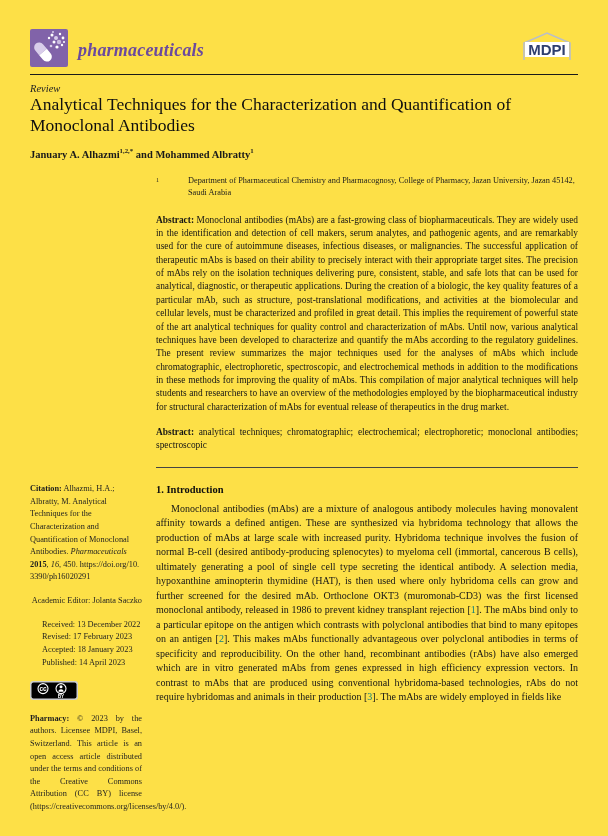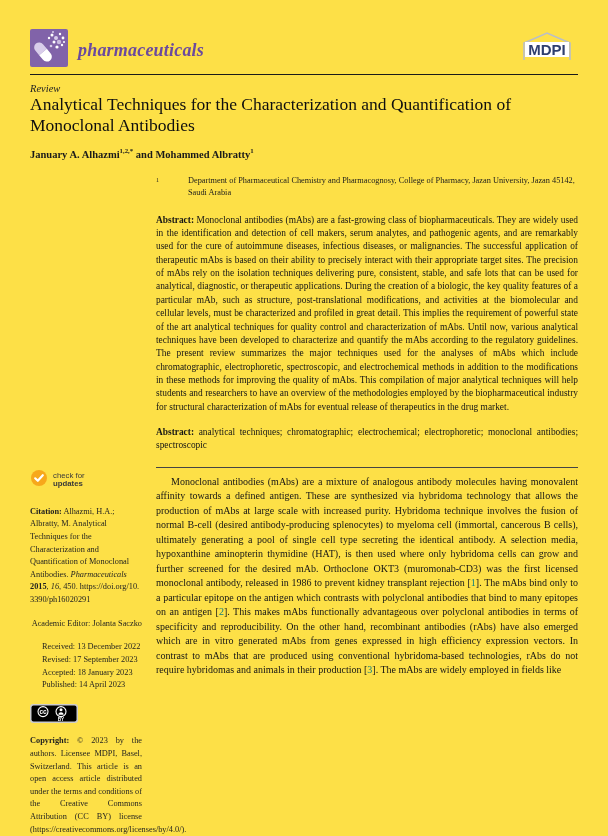--- a/index.html
+++ b/index.html
@@ -92,61 +92,49 @@
   <div class="article-type">Review</div>
   <h1 class="title">Analytical Techniques for the Characterization and Quantification of Monoclonal Antibodies</h1>
   <div class="authors">
     <span>January A. Alhazmi</span><sup>1,2,*</sup><span> and </span><span>Mohammed Albratty</span><sup>1</sup>
   </div>
 
   <div class="columns">
 
     <aside class="sidebar">
 
-      <div class="update-badge">
-        <span>
-          <svg width="18" height="18" viewBox="0 0 18 18">
-            <circle cx="9" cy="9" r="8" fill="#f7a81b"></circle>
-            <path d="M5.2,9.3 L7.8,11.8 L12.8,6.2" fill="none" stroke="#ffffff" stroke-width="2.2" stroke-linecap="round" stroke-linejoin="round"></path>
-          </svg>
-        </span>
-        <span class="txt">
-          <span>check for</span>
-          <b>updates</b>
-        </span>
-      </div>
 
       <p class="citation">
         <span class="b">Citation:</span><span> Alhazmi, H.A.; Albratty, M. Analytical Techniques for the Characterization and Quantification of Monoclonal Antibodies. </span><span class="i">Pharmaceuticals</span><span class="b"> 2015</span><span>, </span><span class="i">16</span><span>, 450. </span><a class="doi" href="#">https://doi.org/10.3390/ph16020291</a>
       </p>
 
       <p class="editor">Academic Editor: Jolanta Saczko</p>
 
       <div class="dates">
         <div>Received: 13 December 2022</div>
-        <div>Revised: 17 September 2023</div>
+        <div>Revised: 17 February 2023</div>
         <div>Accepted: 18 January 2023</div>
         <div>Published: 14 April 2023</div>
       </div>
 
       <div class="cc-badge">
         <svg width="48" height="19" viewBox="0 0 48 19">
           <rect x="0" y="0" width="48" height="19" rx="3" fill="#cccccc"></rect>
           <rect x="1.5" y="1.5" width="45" height="16" rx="2" fill="#000000"></rect>
           <circle cx="13" cy="7.6" r="5" fill="none" stroke="#ffffff" stroke-width="1.1"></circle>
           <text x="13" y="10.2" text-anchor="middle" font-family="Liberation Sans, sans-serif" font-size="6.5" font-weight="bold" fill="#ffffff">cc</text>
           <circle cx="31" cy="7.6" r="5" fill="none" stroke="#ffffff" stroke-width="1.1"></circle>
           <circle cx="31" cy="5.8" r="1.5" fill="#ffffff"></circle>
           <path d="M28.4,10.8 a2.6,2.6 0 0 1 5.2,0 z" fill="#ffffff"></path>
           <text x="31" y="17" text-anchor="middle" font-family="Liberation Sans, sans-serif" font-size="4.6" font-weight="bold" fill="#ffffff">BY</text>
         </svg>
       </div>
 
       <p class="copyright">
-        <span class="b">Copyright:</span><span> © 2023 by the authors. Licensee MDPI, Basel, Switzerland. This article is an open access article distributed under the terms and conditions of the Creative Commons Attribution (CC BY) license (https://creativecommons.org/licenses/by/4.0/).</span>
+        <span class="b">Pharmacy:</span><span> © 2023 by the authors. Licensee MDPI, Basel, Switzerland. This article is an open access article distributed under the terms and conditions of the Creative Commons Attribution (CC BY) license (https://creativecommons.org/licenses/by/4.0/).</span>
       </p>
     </aside>
 
     <main class="main">
 
       <div class="affiliations">
         <div class="affil-row">
           <sup>1</sup>
           <span>Department of Pharmaceutical Chemistry and Pharmacognosy, College of Pharmacy, Jazan University, Jazan 45142, Saudi Arabia</span>
         </div>
@@ -157,18 +145,19 @@
         <span>Monoclonal antibodies (mAbs) are a fast-growing class of biopharmaceuticals. They are widely used in the identification and detection of cell makers, serum analytes, and pathogenic agents, and are remarkably used for the cure of autoimmune diseases, infectious diseases, or malignancies. The successful application of therapeutic mAbs is based on their ability to precisely interact with their appropriate target sites. The precision of mAbs rely on the isolation techniques delivering pure, consistent, stable, and safe lots that can be used for analytical, diagnostic, or therapeutic applications. During the creation of a biologic, the key quality features of a particular mAb, such as structure, post-translational modifications, and activities at the biomolecular and cellular levels, must be characterized and profiled in great detail. This implies the requirement of powerful state of the art analytical techniques for quality control and characterization of mAbs. Until now, various analytical techniques have been developed to characterize and quantify the mAbs according to the regulatory guidelines. The present review summarizes the major techniques used for the analyses of mAbs which include chromatographic, electrophoretic, spectroscopic, and electrochemical methods in addition to the modifications in these methods for improving the quality of mAbs. This compilation of major analytical techniques will help students and researchers to have an overview of the methodologies employed by the biopharmaceutical industry for structural characterization of mAbs for eventual release of therapeutics in the drug market.</span>
       </p>
 
       <p class="keywords">
         <span class="b">Abstract:</span>
         <span>analytical techniques; chromatographic; electrochemical; electrophoretic; monoclonal antibodies; spectroscopic</span>
       </p>
 
       <div class="section-rule"></div>
 
+      <h2 class="intro-heading">1. Introduction</h2>
 
       <p class="intro" id="intro-para"><span>Monoclonal antibodies (mAbs) are a mixture of analogous antibody molecules having monovalent affinity towards a defined antigen. These are synthesized via hybridoma technology that allows the production of mAbs at large scale with increased purity. Hybridoma technique involves the fusion of normal B-cell (desired antibody-producing splenocytes) to myeloma cell (immortal, cancerous B cells), ultimately generating a pool of single cell type secreting the identical antibody. A selection media, hypoxanthine aminopterin thymidine (HAT), is then used where only hybridoma cells can grow and further screened for the desired mAb. Orthoclone OKT3 (muromonab-CD3) was the first licensed monoclonal antibody, released in 1986 to prevent kidney transplant rejection [</span><span class="ref">1</span><span>]. The mAbs bind only to a particular epitope on the antigen which contrasts with polyclonal antibodies that bind to many epitopes on an antigen [</span><span class="ref">2</span><span>]. This makes mAbs functionally advantageous over polyclonal antibodies in terms of specificity and reproducibility. On the other hand, recombinant antibodies (rAbs) have also emerged which are in vitro generated mAbs from genes expressed in high efficiency expression vectors. In contrast to mAbs that are produced using conventional hybridoma-based technologies, rAbs do not require hybridomas and animals in their production [</span><span class="ref">3</span><span>]. The mAbs are widely employed in fields like</span></p>
 
     </main>
   </div>
 </div>
 
 </body></html>

